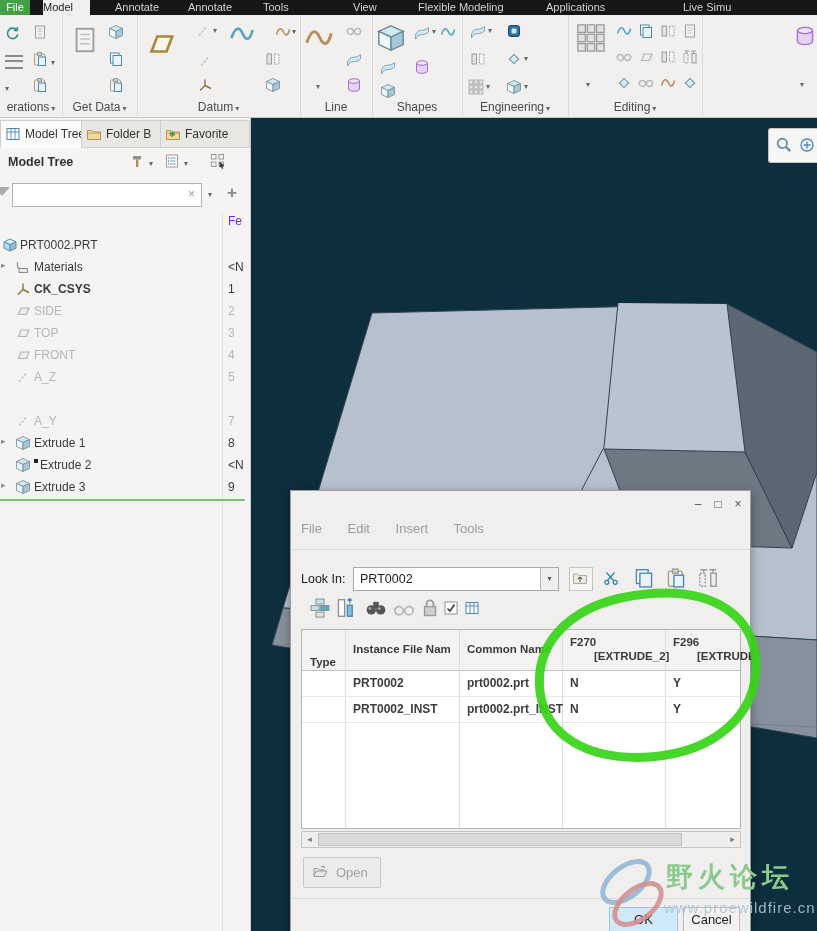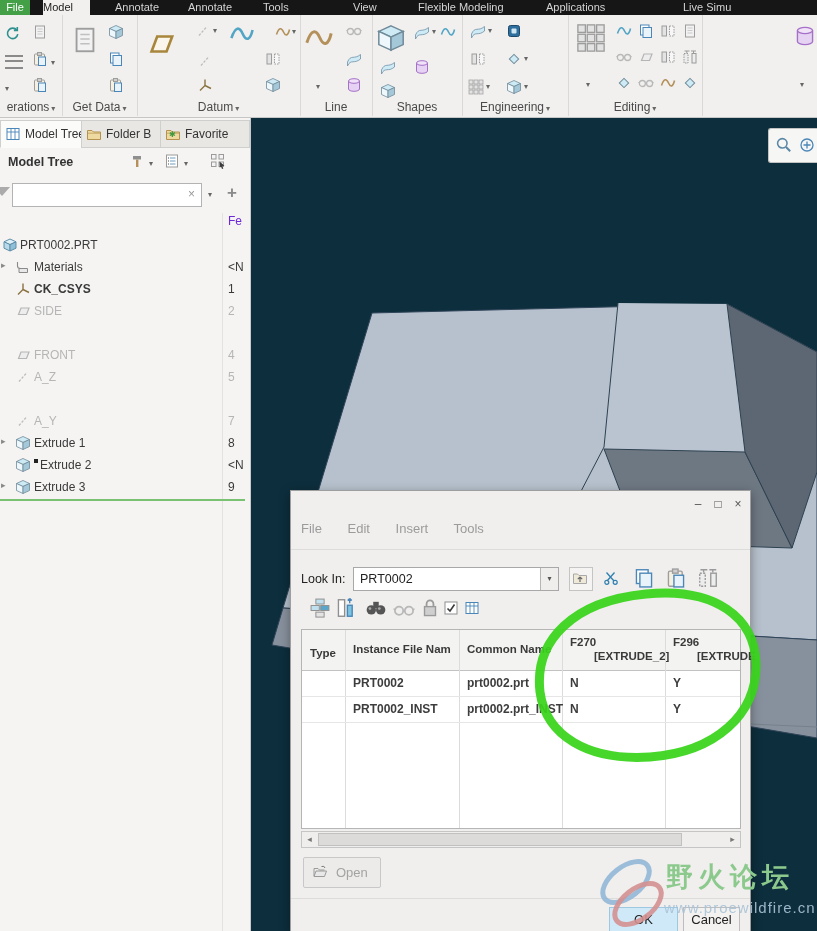--- a/index.html
+++ b/index.html
@@ -61,21 +61,21 @@
   .combo{position:absolute;left:62px;top:76px;width:206px;height:24px;background:#fff;border:1px solid #a8a8a8;box-sizing:border-box;font-size:12.5px;color:#222;}
   .combo .val{position:absolute;left:6px;top:4px;}
   .combo .dd{position:absolute;right:0;top:0;width:17px;height:22px;background:#efeeec;border-left:1px solid #b5b5b5;text-align:center;line-height:22px;font-size:8px;color:#555;}
   .tbtn{position:absolute;width:22px;height:22px;}
   .tbtn.boxed{background:#f5f4f2;border:1px solid #c4c4c4;}
   .ftable{position:absolute;left:10px;top:138px;width:440px;height:200px;background:#fff;border:1px solid #b5b5b5;box-sizing:border-box;}
   .fthead{position:absolute;left:0;top:0;width:438px;height:40px;background:#f3f3f1;border-bottom:1px solid #c2c2c2;}
   .th{position:absolute;top:0;height:40px;font-size:11.5px;font-weight:bold;color:#3a3a3a;}
   .th .l1{position:absolute;left:8px;top:6px;white-space:nowrap;}
   .th .l2{position:absolute;left:8px;top:20px;white-space:nowrap;padding-left:24px;}
-  .th.c0 .l1{top:17px;}
+  .th.c0 .l1{top:26px;}
   .th.c1 .l1,.th.c2 .l1{top:13px;}
   .colline{position:absolute;top:0;width:1px;height:198px;background:#dcdcdc;}
   .frow{position:absolute;left:0;width:438px;height:26px;border-bottom:1px solid #e6e6e6;font-size:12px;color:#3d3d3d;font-weight:bold;}
   .frow span{position:absolute;top:6px;white-space:nowrap;}
   .hscroll{position:absolute;left:10px;top:340px;width:440px;height:17px;background:#efeeec;border:1px solid #c5c5c5;box-sizing:border-box;}
   .hs-arr{position:absolute;top:0;width:15px;height:15px;line-height:15px;text-align:center;font-size:9px;color:#777;}
   .hs-thumb{position:absolute;left:16px;top:1px;width:364px;height:13px;background:#dcdbd9;border:1px solid #c0c0c0;box-sizing:border-box;}
   .openbtn{position:absolute;left:12px;top:366px;width:76px;height:29px;background:#ecebe9;border:1px solid #c8c8c8;border-radius:2px;}
   .openbtn .ic{left:8px;top:6px;}
   .openbtn .lbl{position:absolute;left:32px;top:7px;font-size:13px;color:#a3a3a3;}
@@ -543,20 +543,27 @@
       </svg>
     <span class="lbl" style="font-weight:bold">CK_CSYS</span>
     <span class="num">1</span>
   </div>
   <div class="trow gray" style="top:183px">
     <svg class="ic">
         <use href="#s-planes"></use>
       </svg>
     <span class="lbl">SIDE</span>
     <span class="num">2</span>
+  </div>
+  <div class="trow gray" style="top:205px">
+    <svg class="ic">
+        <use href="#s-planes"></use>
+      </svg>
+    <span class="lbl">TOP</span>
+    <span class="num">3</span>
   </div>
   <div class="trow gray" style="top:227px">
     <svg class="ic">
         <use href="#s-planes"></use>
       </svg>
     <span class="lbl">FRONT</span>
     <span class="num">4</span>
   </div>
   <div class="trow gray" style="top:249px">
     <svg class="ic">

